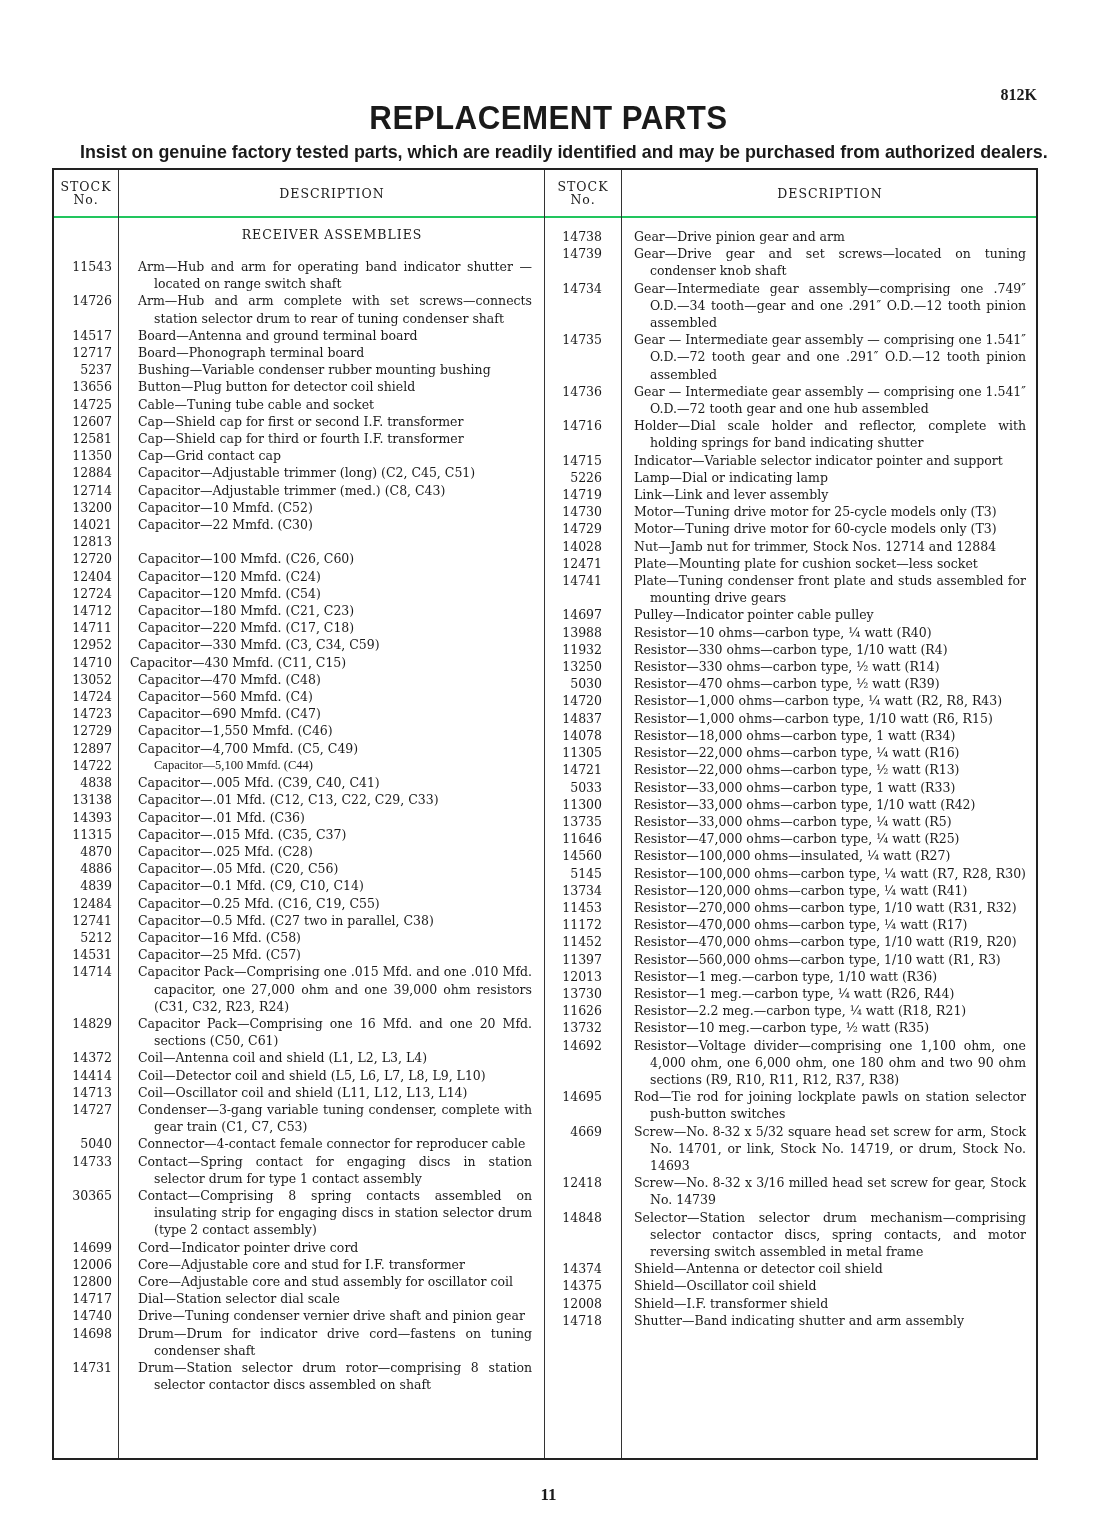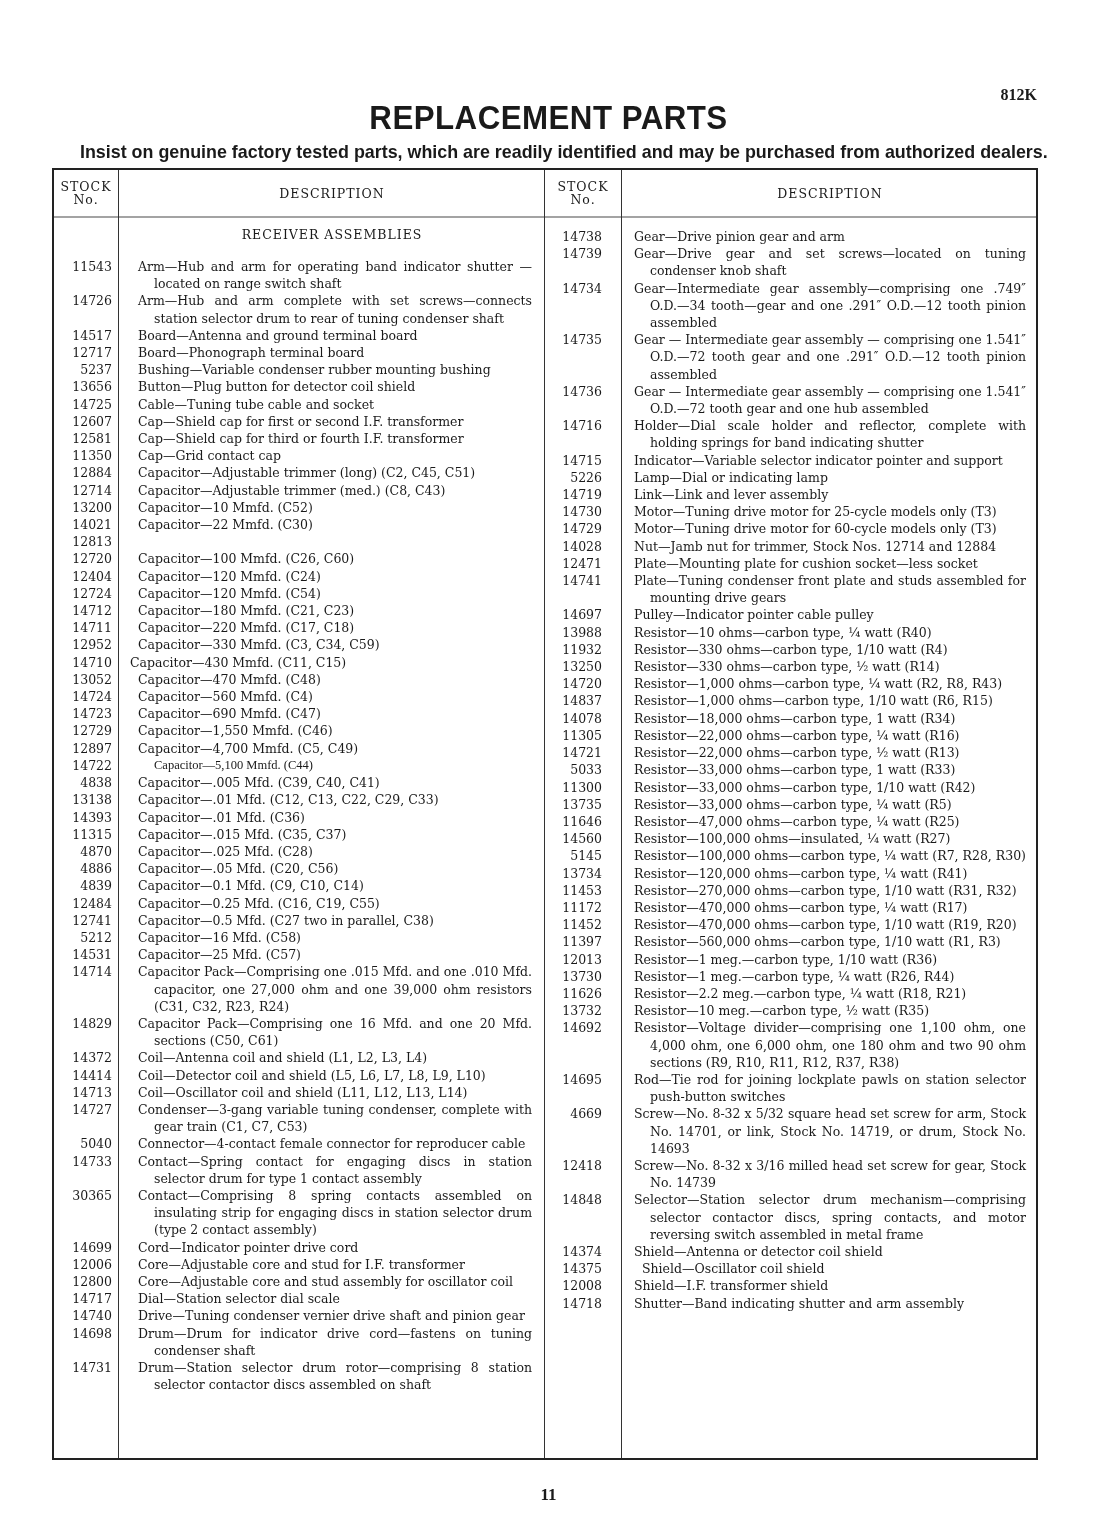--- a/index.html
+++ b/index.html
@@ -1,21 +1,21 @@
 <!DOCTYPE html>
 <html><head>
 <meta charset="utf-8">
 <style>
   html, body { margin: 0; padding: 0; background: #ffffff; }
   body { width: 1097px; height: 1540px; position: relative; overflow: hidden; color: #1a1a1a; font-family: "DejaVu Serif", serif; }
   .model-code { position: absolute; top: 86px; right: 60px; font-family: "Liberation Serif", serif; font-weight: bold; font-size: 16px; }
   .title { position: absolute; top: 98px; left: 0; width: 1097px; text-align: center; font-family: "Liberation Sans", sans-serif; font-weight: bold; font-size: 34px; letter-spacing: 0.5px; transform: scaleX(0.92); transform-origin: center; }
   .subtitle { position: absolute; top: 141px; left: 50px; width: 1000px; text-align: center; font-family: "Liberation Sans", sans-serif; font-weight: bold; font-size: 19px; white-space: nowrap; transform: scaleX(0.94); transform-origin: center; }
   .table { position: absolute; top: 168px; left: 52px; width: 986px; height: 1292px; border: 2px solid #222; box-sizing: border-box; }
-  .hdr { position: absolute; top: 0; left: 0; right: 0; height: 46px; border-bottom: 2px solid #a3a3a3; }
+  .hdr { position: absolute; top: 0; left: 0; right: 0; height: 46px; border-bottom: 2px solid #22c55e; }
   .vline { position: absolute; top: 0; bottom: 0; width: 0; border-left: 1.5px solid #333; }
   .hcell { position: absolute; top: 0; height: 46px; display: flex; align-items: center; justify-content: center; text-align: center; font-family: "DejaVu Serif", serif; font-size: 12.5px; letter-spacing: 1px; line-height: 13px; }
   .col { position: absolute; top: 58px; }
   .col.left { left: 0; width: 490px; }
   .col.right { left: 494px; width: 490px; }
   .section-head { text-align: center; font-size: 12.5px; letter-spacing: 1px; padding-left: 66px; height: 30px; line-height: 14px; }
   .row { display: flex; font-size: 12.5px; line-height: 17.2px; }
   .stock { width: 58px; text-align: right; padding-right: 18px; flex: none; font-family: "DejaVu Serif", serif; }
   .desc { flex: 1; padding-left: 0px; text-align: justify; padding-right: 12px; text-indent: -16px; padding-left: 16px; }
   .col.right .stock { width: 54px; padding-right: 22px; }
@@ -331,20 +331,24 @@
         </div>
         <div class="row">
           <div class="stock">11932</div>
           <div class="desc" style="margin-left: 10px;">Resistor—330 ohms—carbon type, 1/10 watt (R4)</div>
         </div>
         <div class="row">
           <div class="stock">13250</div>
           <div class="desc" style="margin-left: 10px;">Resistor—330 ohms—carbon type, ½ watt (R14)</div>
         </div>
         <div class="row">
+          <div class="stock">5030</div>
+          <div class="desc" style="margin-left: 10px;">Resistor—470 ohms—carbon type, ½ watt (R39)</div>
+        </div>
+        <div class="row">
           <div class="stock">14720</div>
           <div class="desc" style="margin-left: 10px;">Resistor—1,000 ohms—carbon type, ¼ watt (R2, R8, R43)</div>
         </div>
         <div class="row">
           <div class="stock">14837</div>
           <div class="desc" style="margin-left: 10px;">Resistor—1,000 ohms—carbon type, 1/10 watt (R6, R15)</div>
         </div>
         <div class="row">
           <div class="stock">14078</div>
           <div class="desc" style="margin-left: 10px;">Resistor—18,000 ohms—carbon type, 1 watt (R34)</div>
@@ -436,21 +440,21 @@
         <div class="row">
           <div class="stock">14848</div>
           <div class="desc" style="margin-left: 10px;">Selector—Station selector drum mechanism—comprising selector contactor discs, spring contacts, and motor reversing switch assembled in metal frame</div>
         </div>
         <div class="row">
           <div class="stock">14374</div>
           <div class="desc" style="margin-left: 10px;">Shield—Antenna or detector coil shield</div>
         </div>
         <div class="row">
           <div class="stock">14375</div>
-          <div class="desc" style="margin-left: 18px;">Shield—Oscillator coil shield</div>
+          <div class="desc" style="margin-left: 10px;">Shield—Oscillator coil shield</div>
         </div>
         <div class="row">
           <div class="stock">12008</div>
           <div class="desc" style="margin-left: 10px;">Shield—I.F. transformer shield</div>
         </div>
         <div class="row">
           <div class="stock">14718</div>
           <div class="desc" style="margin-left: 10px;">Shutter—Band indicating shutter and arm assembly</div>
         </div>
       </div>

